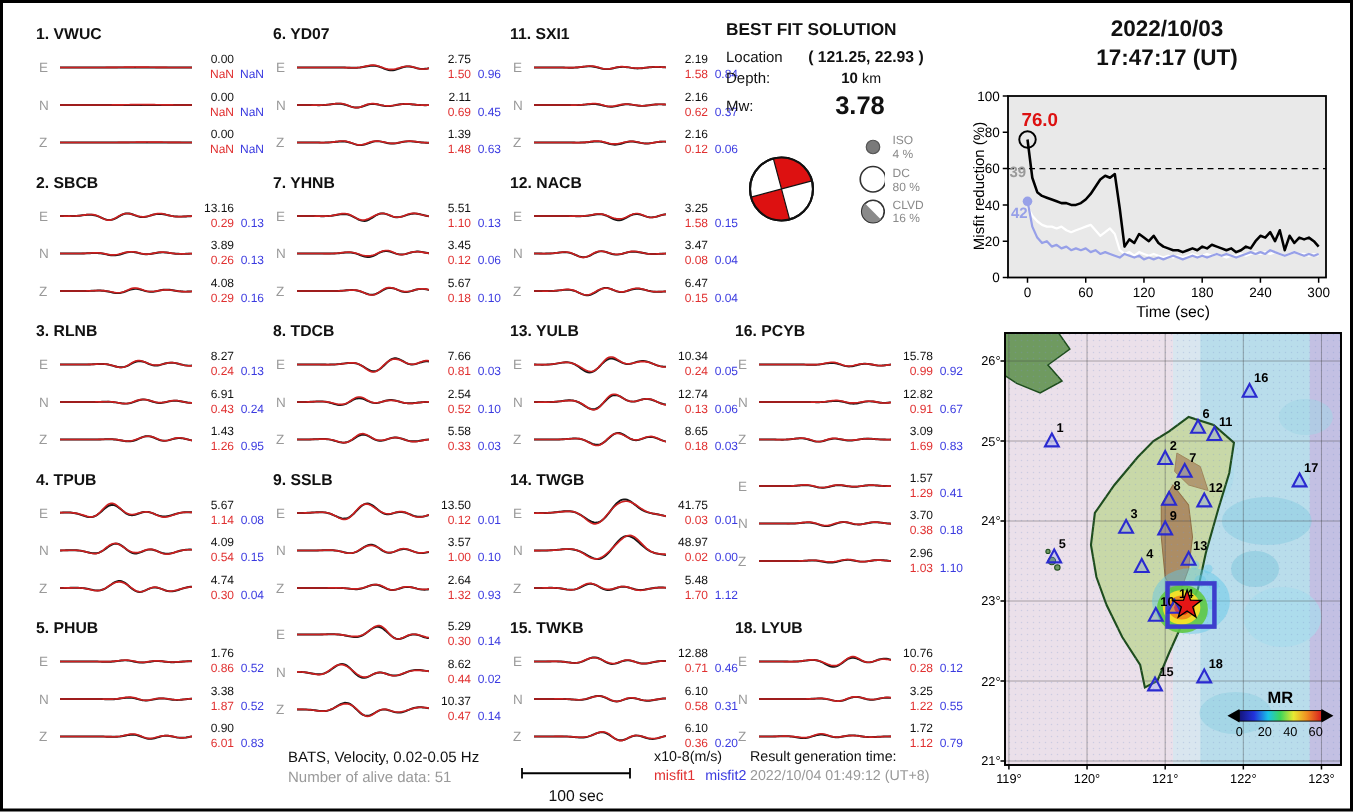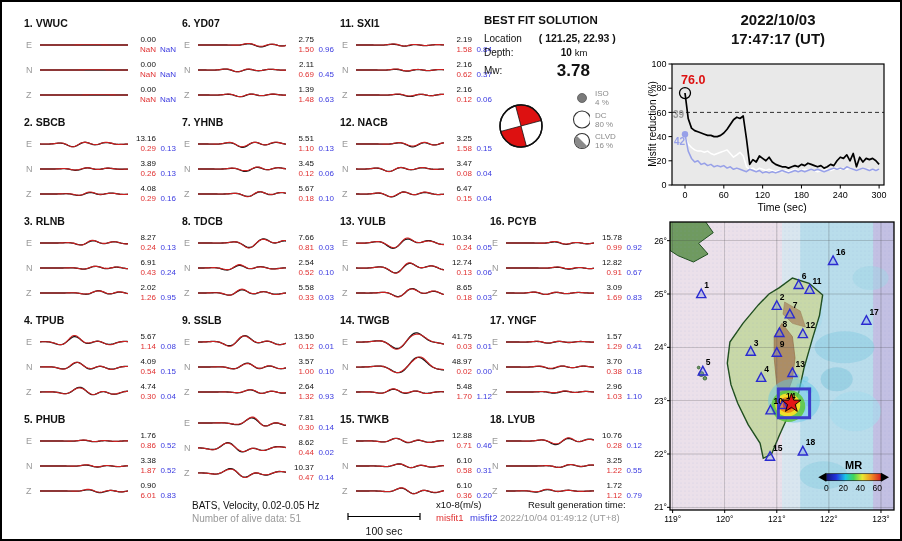--- a/index.html
+++ b/index.html
@@ -35,21 +35,21 @@
   .leg-txt{font-size:8px;color:#8a8a8a;line-height:9px;margin-left:5px;}
   
   #hdr{left:656px;top:8px;width:240px;text-align:center;font-weight:bold;font-size:15px;line-height:19px;}
   
   .ft{font-size:10px;white-space:nowrap;}
   .gray{color:#999;}
   #ft-bats{left:190px;top:498px;}
   #ft-alive{left:190px;top:511px;}
   #ft-units{left:434px;top:497px;font-size:9.5px;}
   #ft-misfits{left:434px;top:510px;font-size:9.5px;}
-  #ft-res{left:526px;top:497px;font-size:9.5px;}
+  #ft-res{left:498px;top:497px;font-size:9.5px;}
   #ft-resv{left:498px;top:510px;font-size:9.5px;}
   #scalebar{left:344px;top:505px;}
   #scalebar .sb-label{text-align:center;font-size:10.5px;margin-top:0px;}
   #misfit-svg{left:646px;top:56px;}
   #map-svg{left:650px;top:212px;}
 </style>
 </head>
 <body>
 
 <div id="wave-col1" class="wcol" style="left:16px">
@@ -165,21 +165,21 @@
           <span class="m2">0.24</span>
         </span>
       </div>
       <div class="trow">
         <span class="comp">Z</span>
         <svg class="trace" viewBox="0 0 88 25">
           <polyline points="0,13.00 1,13.00 2,13.00 3,13.00 4,13.00 5,13.00 6,13.00 7,13.00 8,13.00 9,13.00 10,13.00 11,13.00 12,13.00 13,13.00 14,13.00 15,13.00 16,13.00 17,13.00 18,13.00 19,13.00 20,13.00 21,13.00 22,13.00 23,12.99 24,12.99 25,12.98 26,12.96 27,12.95 28,12.93 29,12.90 30,12.88 31,12.86 32,12.85 33,12.85 34,12.86 35,12.89 36,12.95 37,13.03 38,13.14 39,13.28 40,13.45 41,13.62 42,13.80 43,13.97 44,14.11 45,14.20 46,14.23 47,14.18 48,14.05 49,13.83 50,13.52 51,13.15 52,12.72 53,12.27 54,11.83 55,11.43 56,11.10 57,10.87 58,10.76 59,10.77 60,10.92 61,11.17 62,11.52 63,11.93 64,12.37 65,12.81 66,13.20 67,13.52 68,13.74 69,13.86 70,13.86 71,13.77 72,13.59 73,13.35 74,13.07 75,12.78 76,12.52 77,12.30 78,12.14 79,12.05 80,12.05 81,12.13 82,12.27 83,12.47 84,12.70 85,12.95 86,13.20 87,13.42 88,13.62" fill="none" stroke="#151515" stroke-width="1.3"></polyline>
           <polyline points="0,13.00 1,13.00 2,13.00 3,13.00 4,13.00 5,13.00 6,13.00 7,13.00 8,13.00 9,13.00 10,13.00 11,13.00 12,13.00 13,13.00 14,13.00 15,13.00 16,13.00 17,13.00 18,13.00 19,13.00 20,13.00 21,13.00 22,13.00 23,12.99 24,12.98 25,12.97 26,12.95 27,12.93 28,12.91 29,12.88 30,12.85 31,12.82 32,12.80 33,12.79 34,12.80 35,12.83 36,12.89 37,12.98 38,13.10 39,13.25 40,13.42 41,13.59 42,13.76 43,13.90 44,13.99 45,14.04 46,14.01 47,13.92 48,13.75 49,13.51 50,13.22 51,12.88 52,12.51 53,12.14 54,11.78 55,11.46 56,11.18 57,10.98 58,10.86 59,10.84 60,10.92 61,11.10 62,11.37 63,11.73 64,12.13 65,12.55 66,12.96 67,13.32 68,13.59 69,13.76 70,13.80 71,13.73 72,13.54 73,13.28 74,12.96 75,12.63 76,12.33 77,12.08 78,11.91 79,11.83 80,11.86 81,11.97 82,12.16 83,12.39 84,12.66 85,12.93 86,13.18 87,13.39 88,13.56" fill="none" stroke="#cc2020" stroke-width="1.1"></polyline>
         </svg>
         <span class="vals">
-          <span class="amp">2.02</span>
+          <span class="amp">1.43</span>
           <span class="m2" style="visibility:hidden">.</span>
           <span class="m1">1.26</span>
           <span class="m2">0.95</span>
         </span>
       </div>
     </div>
     <div class="station">
       <div class="st-head">4. TPUB</div>
       <div class="trow">
         <span class="comp">E</span>
@@ -434,21 +434,21 @@
       </div>
     </div>
     <div class="station">
       <div class="trow">
         <span class="comp">E</span>
         <svg class="trace" viewBox="0 0 88 25">
           <polyline points="0,13.00 1,13.00 2,13.00 3,13.00 4,13.00 5,13.00 6,13.00 7,13.00 8,13.00 9,13.00 10,13.00 11,13.00 12,13.00 13,12.99 14,12.98 15,12.97 16,12.96 17,12.95 18,12.93 19,12.91 20,12.89 21,12.88 22,12.86 23,12.85 24,12.86 25,12.87 26,12.90 27,12.96 28,13.03 29,13.14 30,13.27 31,13.43 32,13.62 33,13.82 34,14.03 35,14.24 36,14.43 37,14.58 38,14.69 39,14.72 40,14.66 41,14.50 42,14.23 43,13.85 44,13.35 45,12.75 46,12.07 47,11.34 48,10.59 49,9.85 50,9.18 51,8.61 52,8.18 53,7.92 54,7.85 55,8.00 56,8.34 57,8.88 58,9.59 59,10.42 60,11.33 61,12.27 62,13.19 63,14.03 64,14.76 65,15.33 66,15.73 67,15.94 68,15.96 69,15.82 70,15.54 71,15.15 72,14.71 73,14.25 74,13.81 75,13.44 76,13.16 77,12.98 78,12.93 79,13.00 80,13.18 81,13.44 82,13.77 83,14.13 84,14.48 85,14.81 86,15.08 87,15.28 88,15.39" fill="none" stroke="#151515" stroke-width="1.3"></polyline>
           <polyline points="0,13.00 1,13.00 2,13.00 3,13.00 4,13.00 5,13.00 6,13.00 7,13.00 8,13.00 9,13.00 10,13.00 11,13.00 12,12.99 13,12.99 14,12.98 15,12.97 16,12.95 17,12.93 18,12.91 19,12.89 20,12.87 21,12.84 22,12.83 23,12.82 24,12.82 25,12.84 26,12.87 27,12.93 28,13.01 29,13.12 30,13.24 31,13.39 32,13.54 33,13.70 34,13.86 35,14.01 36,14.14 37,14.23 38,14.28 39,14.28 40,14.22 41,14.08 42,13.86 43,13.54 44,13.13 45,12.62 46,12.01 47,11.32 48,10.57 49,9.80 50,9.03 51,8.33 52,7.73 53,7.30 54,7.08 55,7.10 56,7.38 57,7.91 58,8.68 59,9.62 60,10.70 61,11.83 62,12.93 63,13.94 64,14.79 65,15.43 66,15.85 67,16.03 68,15.99 69,15.76 70,15.40 71,14.95 72,14.46 73,13.99 74,13.57 75,13.22 76,12.98 77,12.85 78,12.82 79,12.89 80,13.04 81,13.26 82,13.53 83,13.83 84,14.14 85,14.44 86,14.72 87,14.94 88,15.10" fill="none" stroke="#cc2020" stroke-width="1.1"></polyline>
         </svg>
         <span class="vals">
-          <span class="amp">7.81</span>
+          <span class="amp">5.29</span>
           <span class="m2" style="visibility:hidden">.</span>
           <span class="m1">0.30</span>
           <span class="m2">0.14</span>
         </span>
       </div>
       <div class="trow">
         <span class="comp">N</span>
         <svg class="trace" viewBox="0 0 88 25">
           <polyline points="0,12.90 1,12.92 2,12.95 3,13.01 4,13.09 5,13.19 6,13.31 7,13.45 8,13.62 9,13.79 10,13.98 11,14.15 12,14.31 13,14.43 14,14.50 15,14.51 16,14.43 17,14.27 18,13.99 19,13.62 20,13.13 21,12.55 22,11.90 23,11.19 24,10.46 25,9.74 26,9.07 27,8.50 28,8.05 29,7.76 30,7.67 31,7.78 32,8.09 33,8.61 34,9.31 35,10.16 36,11.11 37,12.13 38,13.15 39,14.13 40,15.01 41,15.75 42,16.32 43,16.70 44,16.88 45,16.87 46,16.68 47,16.36 48,15.92 49,15.43 50,14.91 51,14.42 52,14.00 53,13.66 54,13.44 55,13.34 56,13.37 57,13.50 58,13.72 59,14.00 60,14.32 61,14.64 62,14.93 63,15.16 64,15.32 65,15.39 66,15.36 67,15.24 68,15.02 69,14.73 70,14.38 71,13.99 72,13.58 73,13.17 74,12.79 75,12.45 76,12.16 77,11.93 78,11.76 79,11.66 80,11.62 81,11.64 82,11.71 83,11.81 84,11.94 85,12.09 86,12.25 87,12.40 88,12.55" fill="none" stroke="#151515" stroke-width="1.3"></polyline>
           <polyline points="0,12.90 1,12.92 2,12.95 3,12.99 4,13.06 5,13.16 6,13.29 7,13.44 8,13.63 9,13.84 10,14.05 11,14.27 12,14.47 13,14.62 14,14.72 15,14.72 16,14.63 17,14.41 18,14.06 19,13.60 20,13.01 21,12.34 22,11.61 23,10.86 24,10.12 25,9.45 26,8.87 27,8.42 28,8.13 29,8.00 30,8.04 31,8.25 32,8.61 33,9.11 34,9.72 35,10.42 36,11.19 37,12.00 38,12.82 39,13.62 40,14.38 41,15.05 42,15.62 43,16.06 44,16.33 45,16.45 46,16.39 47,16.18 48,15.84 49,15.40 50,14.91 51,14.41 52,13.97 53,13.61 54,13.37 55,13.26 56,13.30 57,13.47 58,13.74 59,14.08 60,14.45 61,14.81 62,15.11 63,15.33 64,15.46 65,15.47 66,15.37 67,15.18 68,14.91 69,14.58 70,14.22 71,13.85 72,13.48 73,13.13 74,12.81 75,12.54 76,12.31 77,12.13 78,12.00 79,11.91 80,11.87 81,11.86 82,11.89 83,11.95 84,12.04 85,12.15 86,12.27 87,12.40 88,12.53" fill="none" stroke="#cc2020" stroke-width="1.1"></polyline>
@@ -724,21 +724,20 @@
         </svg>
         <span class="vals">
           <span class="amp">3.09</span>
           <span class="m2" style="visibility:hidden">.</span>
           <span class="m1">1.69</span>
           <span class="m2">0.83</span>
         </span>
       </div>
     </div>
     <div class="station">
-      <div class="st-head">17. YNGF</div>
       <div class="trow">
         <span class="comp">E</span>
         <svg class="trace" viewBox="0 0 88 25">
           <polyline points="0,13.00 1,13.00 2,13.00 3,13.00 4,13.00 5,13.00 6,13.00 7,13.00 8,13.00 9,13.00 10,13.01 11,13.01 12,13.02 13,13.02 14,13.03 15,13.04 16,13.05 17,13.05 18,13.06 19,13.05 20,13.04 21,13.02 22,12.98 23,12.93 24,12.87 25,12.80 26,12.72 27,12.64 28,12.56 29,12.51 30,12.47 31,12.47 32,12.51 33,12.60 34,12.73 35,12.90 36,13.11 37,13.34 38,13.57 39,13.78 40,13.96 41,14.09 42,14.15 43,14.14 44,14.06 45,13.92 46,13.72 47,13.49 48,13.24 49,12.99 50,12.78 51,12.60 52,12.48 53,12.43 54,12.44 55,12.51 56,12.63 57,12.78 58,12.95 59,13.12 60,13.27 61,13.39 62,13.48 63,13.51 64,13.50 65,13.45 66,13.36 67,13.24 68,13.10 69,12.96 70,12.83 71,12.71 72,12.61 73,12.54 74,12.51 75,12.50 76,12.53 77,12.57 78,12.63 79,12.70 80,12.78 81,12.85 82,12.92 83,12.97 84,13.02 85,13.05 86,13.07 87,13.08 88,13.08" fill="none" stroke="#151515" stroke-width="1.3"></polyline>
           <polyline points="0,13.00 1,13.00 2,13.00 3,13.00 4,13.00 5,13.00 6,13.00 7,13.00 8,13.00 9,13.00 10,13.00 11,13.00 12,13.01 13,13.01 14,13.02 15,13.02 16,13.03 17,13.03 18,13.02 19,13.02 20,13.00 21,12.98 22,12.94 23,12.89 24,12.83 25,12.74 26,12.65 27,12.55 28,12.45 29,12.36 30,12.29 31,12.26 32,12.28 33,12.35 34,12.48 35,12.66 36,12.89 37,13.15 38,13.41 39,13.66 40,13.85 41,13.98 42,14.03 43,14.00 44,13.89 45,13.70 46,13.47 47,13.22 48,12.96 49,12.73 50,12.54 51,12.41 52,12.33 53,12.31 54,12.35 55,12.43 56,12.55 57,12.69 58,12.84 59,12.99 60,13.13 61,13.24 62,13.33 63,13.38 64,13.39 65,13.36 66,13.30 67,13.20 68,13.08 69,12.94 70,12.80 71,12.67 72,12.56 73,12.48 74,12.43 75,12.41 76,12.44 77,12.49 78,12.56 79,12.64 80,12.73 81,12.82 82,12.90 83,12.97 84,13.02 85,13.06 86,13.08 87,13.09 88,13.09" fill="none" stroke="#cc2020" stroke-width="1.1"></polyline>
         </svg>
         <span class="vals">
           <span class="amp">1.57</span>
           <span class="m2" style="visibility:hidden">.</span>
           <span class="m1">1.29</span>

